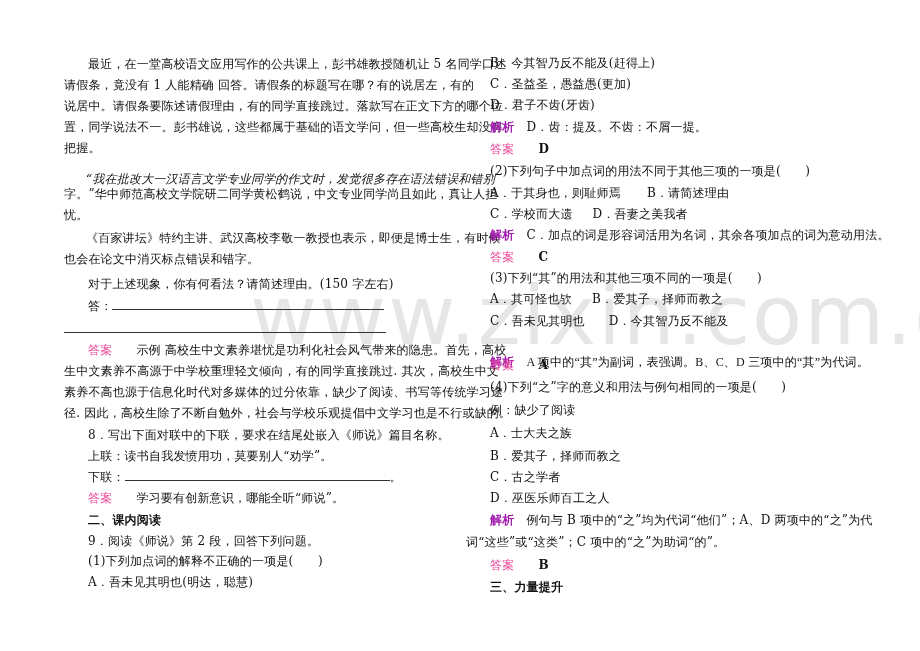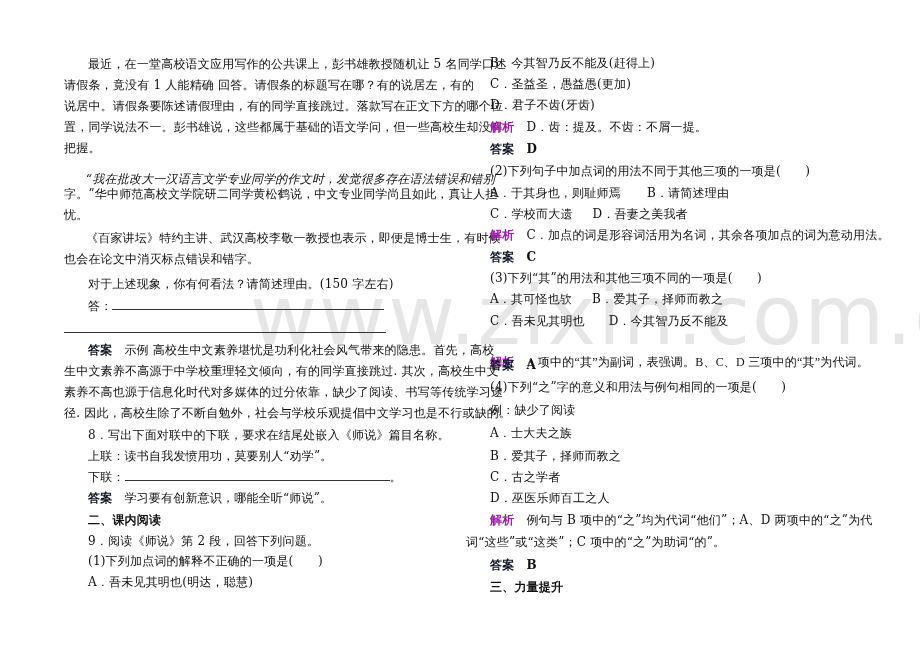--- a/index.html
+++ b/index.html
@@ -23,23 +23,23 @@
     }
     .line {
       position: absolute;
       white-space: nowrap;
       font-size: 12px;
       line-height: 20px;
       letter-spacing: 0.2px;
     }
     .bold { font-weight: bold; }
     .answer-tag {
-      color: #0f172a;
-      font-weight: bold;
-      margin-right: 12px;
+      color: #ec4899;
+      font-weight: normal;
+      margin-right: 24px;
     }
     .analysis-tag {
       color: #a21caf;
       font-weight: bold;
       margin-right: 12px;
     }
     .blank {
       display: inline-block;
       border-bottom: 1px solid #333;
       height: 12px;

